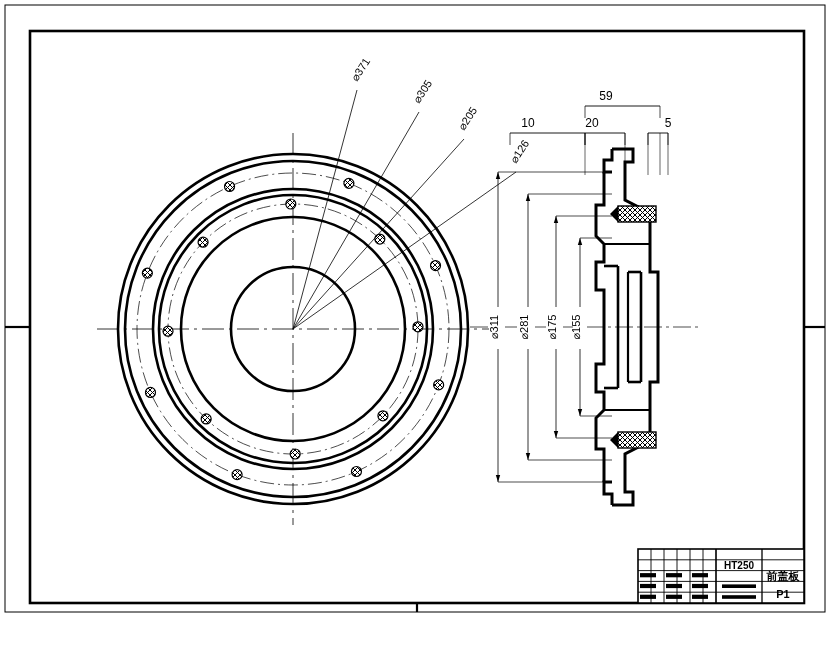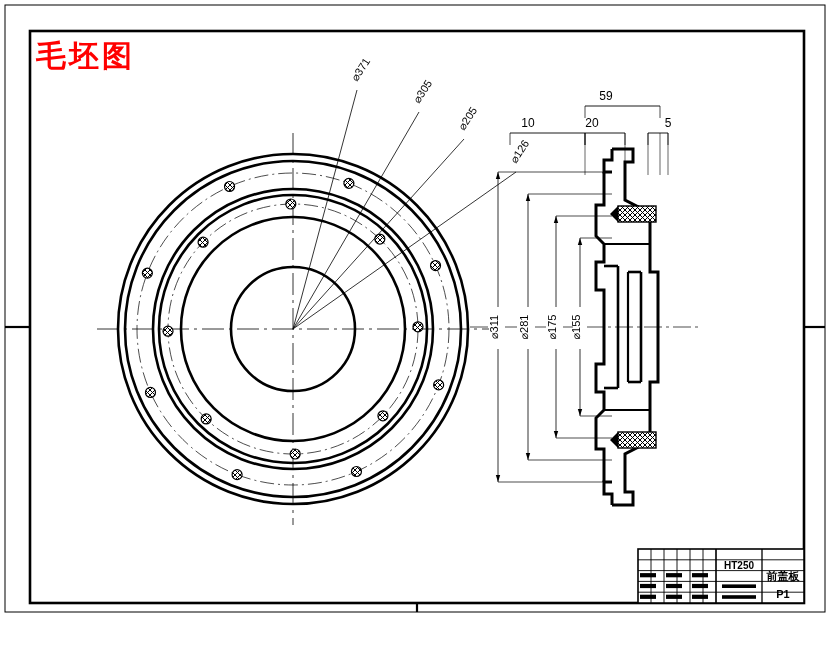--- a/index.html
+++ b/index.html
@@ -210,15 +210,14 @@
         <rect x="666" y="583.9" width="16" height="4.2" fill="#000"></rect>
         <rect x="692" y="583.9" width="16" height="4.2" fill="#000"></rect>
         <rect x="640" y="594.7" width="16" height="4.2" fill="#000"></rect>
         <rect x="666" y="594.7" width="16" height="4.2" fill="#000"></rect>
         <rect x="692" y="594.7" width="16" height="4.2" fill="#000"></rect>
         <rect x="722" y="584.4" width="34" height="3.6" fill="#000"></rect>
         <rect x="722" y="595.2" width="34" height="3.6" fill="#000"></rect>
       </g>
   </svg>
 
-  <div style="position:absolute;left:36px;top:36px;color:#ff0000;font-size:30px;font-weight:bold;letter-spacing:3px;">毛坯图</div>
 
 </div>
 
 </body></html>

